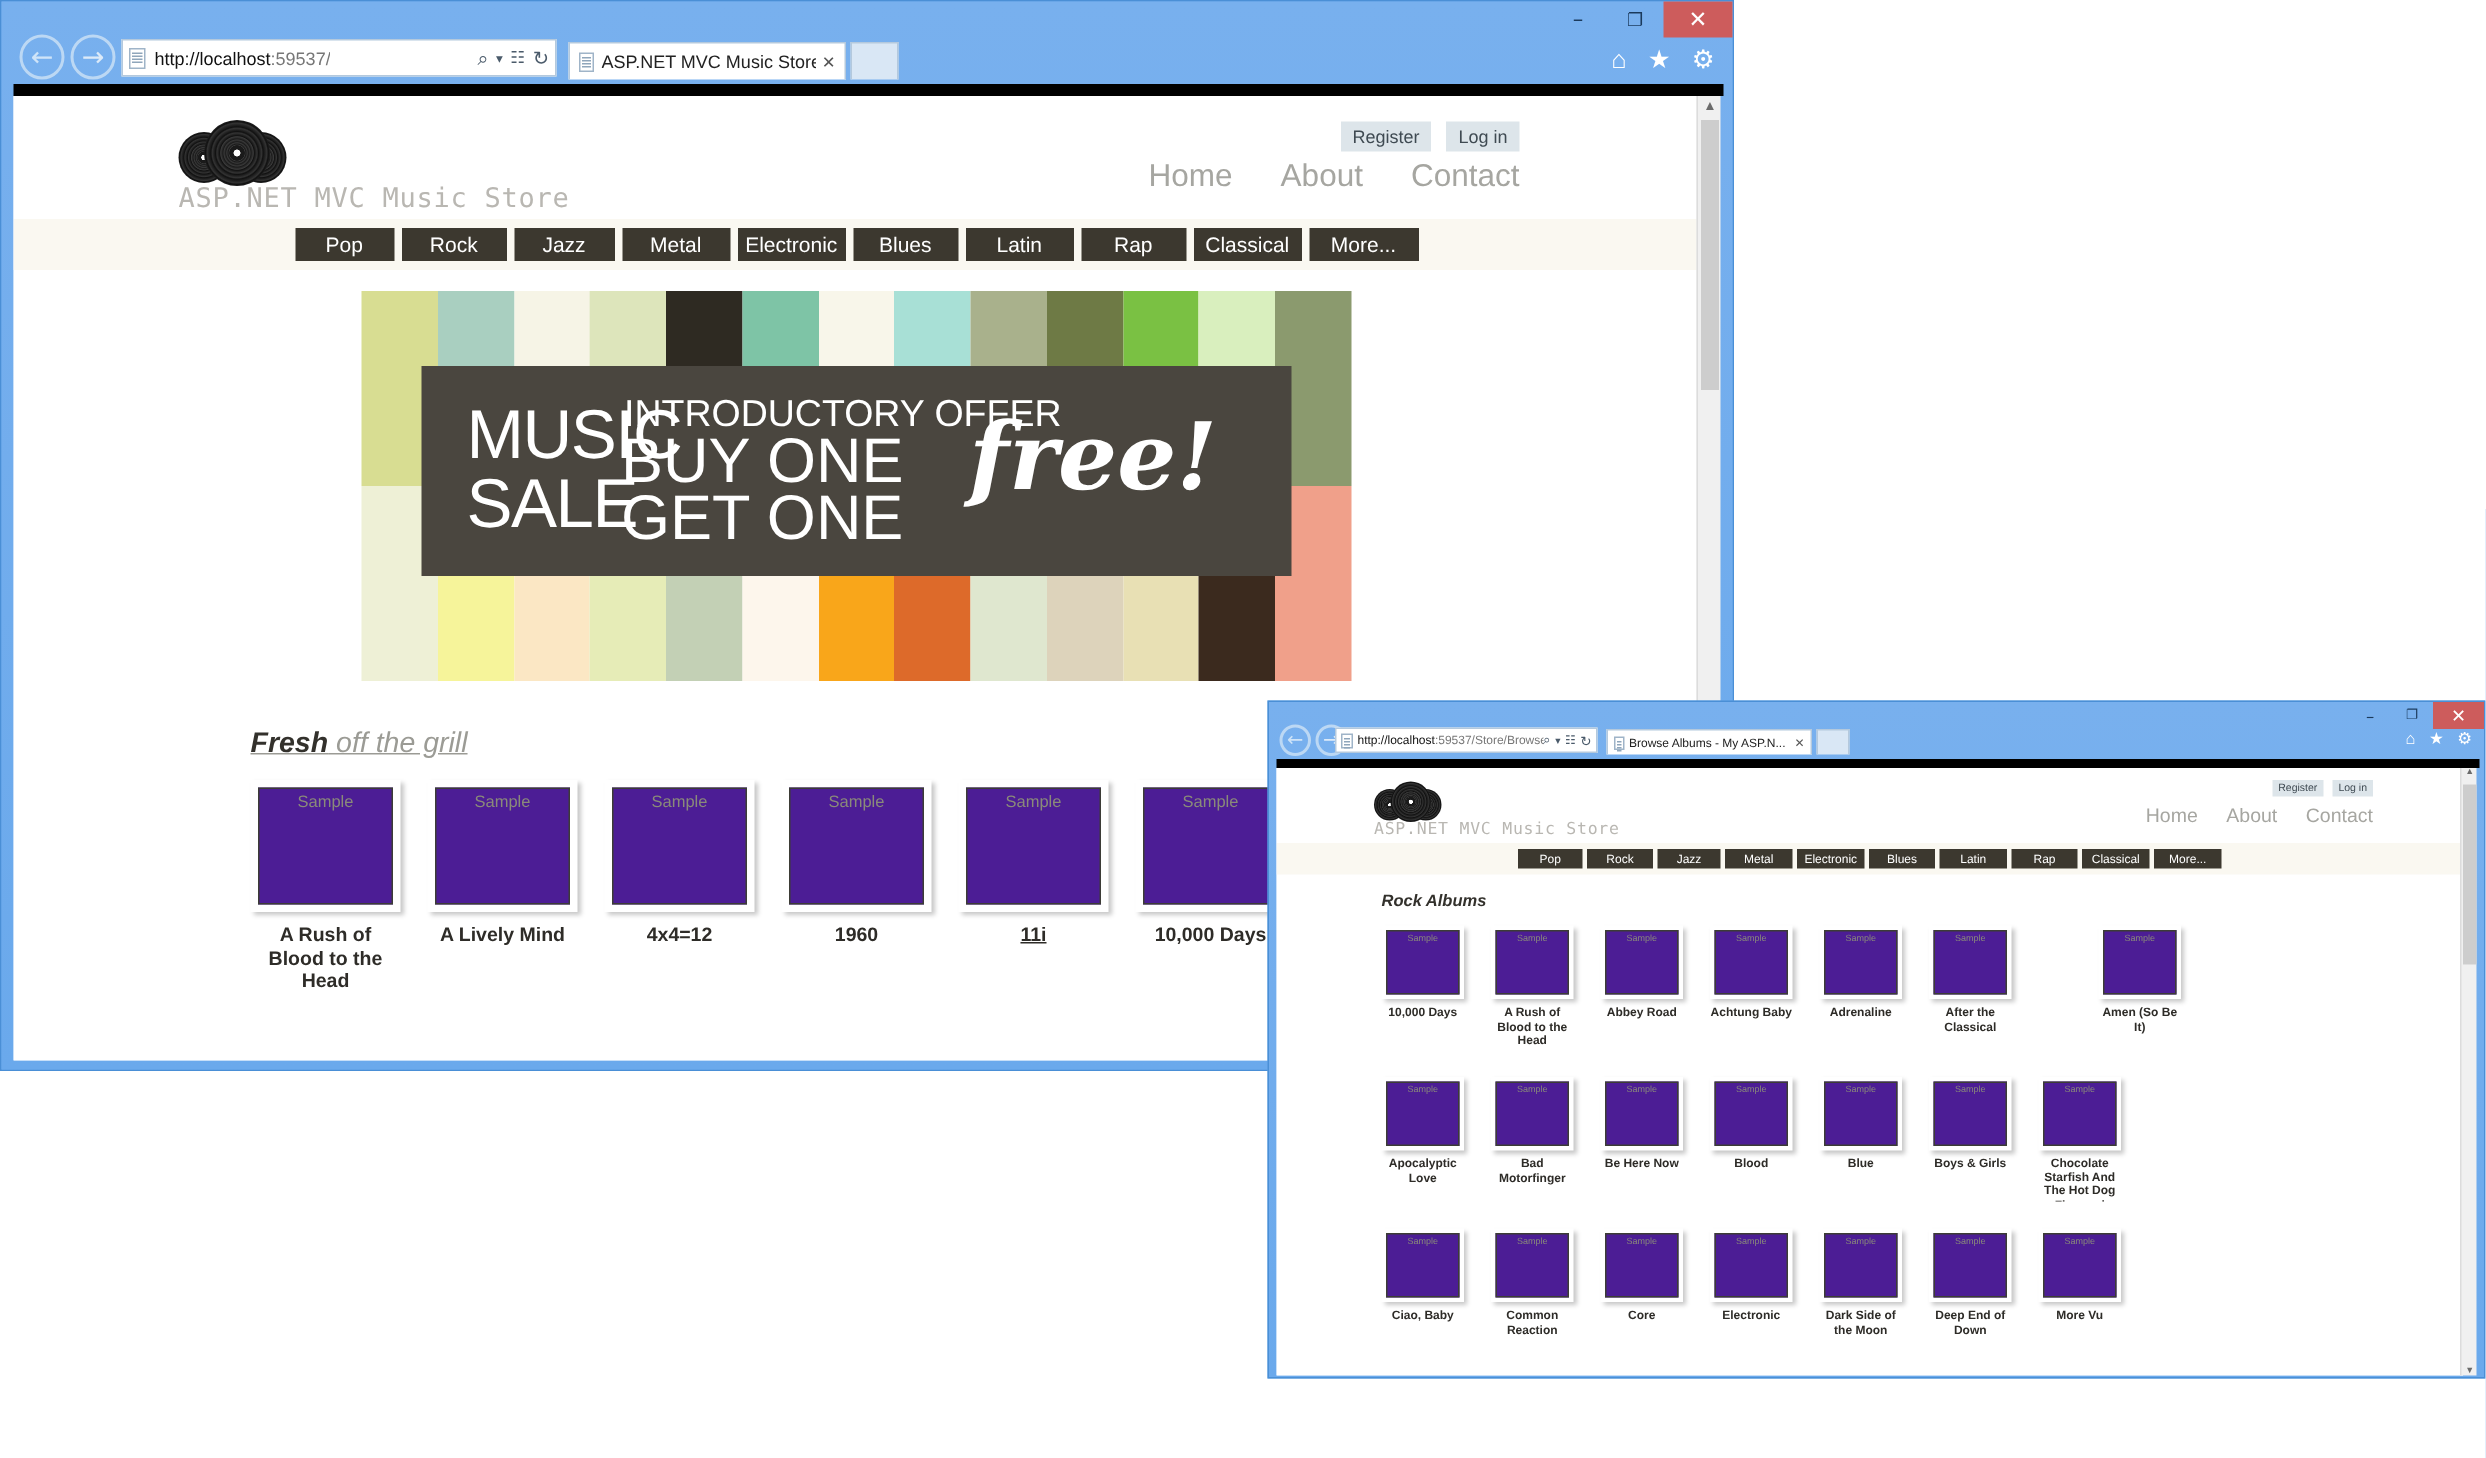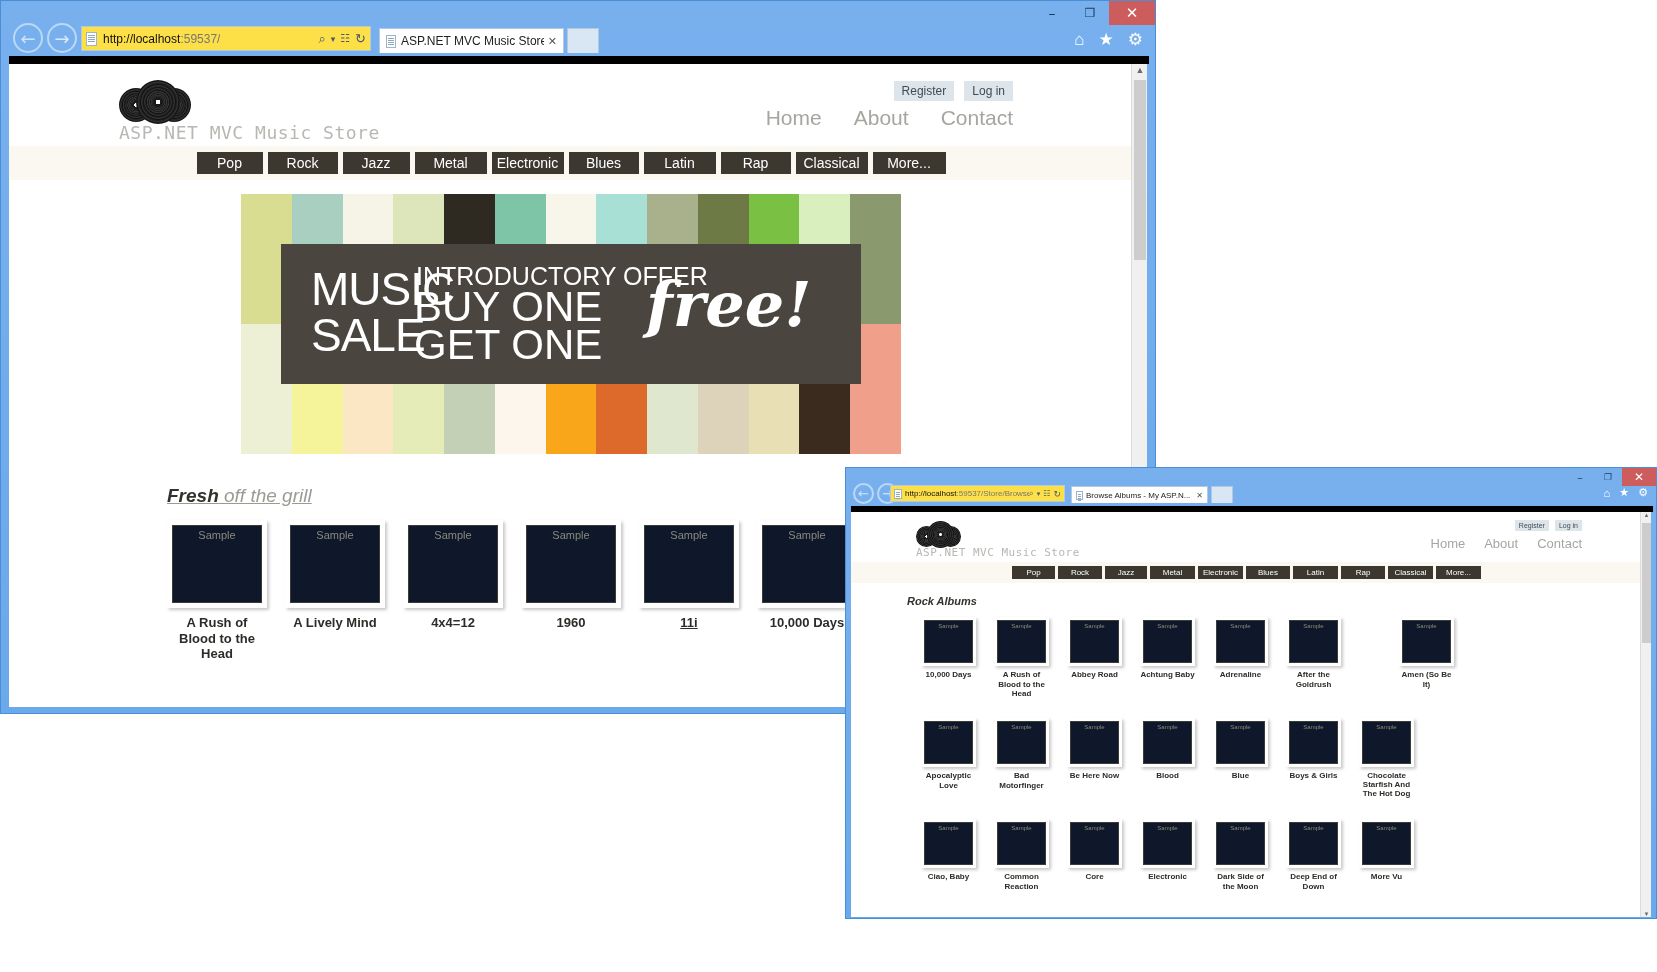--- a/index.html
+++ b/index.html
@@ -16,21 +16,21 @@
   .ie-win-frame { position:absolute; left:0; top:0; right:0; bottom:0;
      background: linear-gradient(#78b0ee,#6aa9ec); }
   .winbtns { position:absolute; top:0; display:flex; }
   .winbtn { display:flex; align-items:center; justify-content:center;
     color:#1b3a5c; font-family:"DejaVu Sans", sans-serif; }
   .winbtn.close { background:#cd5c5c; color:#fff; }
   .navbtn { border-radius:50%; border:2px solid #bcd8f4; color:#cfe4f8;
     display:flex; align-items:center; justify-content:center;
     font-family:"DejaVu Sans", sans-serif; }
   .navbtn.fwd { color:#dceaf8; }
-  .addrbar { background:#fde047; border:1px solid #b4c9dd; display:flex; align-items:center; }
+  .addrbar { background:#ffffff; border:1px solid #b4c9dd; display:flex; align-items:center; }
   .addr-icon { background:#fff; border:1px solid #9fb4c8; position:relative; }
   .addr-icon:after{ content:""; position:absolute; left:1px; top:2px; right:1px; height:1px;
     box-shadow:0 2px 0 #8fa6bb, 0 4px 0 #8fa6bb, 0 6px 0 #8fa6bb; background:#8fa6bb;}
   .addr-text { color:#444; white-space:nowrap; overflow:hidden; }
   .addr-text .host { color:#111; }
   .addr-tools { margin-left:auto; display:flex; align-items:center; color:#4a5a6a; }
   .tab { background:#fff; border:1px solid #b4c9dd; border-bottom:none;
     display:flex; align-items:center; color:#222; white-space:nowrap; overflow:hidden;}
   .tab-new { background:#d9e7f5; border:1px solid #b4c9dd; border-bottom:none;}
   .cmdicons { position:absolute; display:flex; align-items:center; color:#fff; }
@@ -68,21 +68,21 @@
   .promo-intro { letter-spacing:0px; }
   .promo-free { font-family:"DejaVu Serif", serif; font-style:italic; font-weight:700; }
 
   
   .fresh-h { position:absolute; font-style:italic; color:#9b9b95; white-space:nowrap;text-decoration:underline; }
   .fresh-h b { color:#33312c; font-style:italic; }
   .albums { position:absolute; display:flex; }
   .album { text-align:center; }
   .album-card { background:#fff; box-shadow:2px 2px 3px rgba(0,0,0,.22);
      display:flex; align-items:flex-start; justify-content:flex-start; }
-  .album-ph { background:#0f172a; border:1px solid #3c3c36; color:#8a8a7a;
+  .album-ph { background:#4c1d95; border:1px solid #3c3c36; color:#8a8a7a;
      font-family:"Liberation Sans", sans-serif; }
   .album-title { font-weight:bold; color:#2e2c28; }
 
   .scrollbar { position:absolute; background:#f0f0f0; border-left:1px solid #dcdcdc; }
   .sb-thumb { position:absolute; background:#cdcdcd; }
   .sb-arrow { position:absolute; color:#6b6b6b; text-align:center; }
 
   .genre-head { position:absolute; font-style:italic; font-weight:bold; color:#33312c; }
 </style>
 </head>
@@ -338,21 +338,21 @@
           <div class="genre" style="width:42px;height:13px;font-size:8px;">Jazz</div>
           <div class="genre" style="width:45px;height:13px;font-size:8px;">Metal</div>
           <div class="genre" style="width:45px;height:13px;font-size:8px;">Electronic</div>
           <div class="genre" style="width:44px;height:13px;font-size:8px;">Blues</div>
           <div class="genre" style="width:45px;height:13px;font-size:8px;">Latin</div>
           <div class="genre" style="width:44px;height:13px;font-size:8px;">Rap</div>
           <div class="genre" style="width:45px;height:13px;font-size:8px;">Classical</div>
           <div class="genre" style="width:45px;height:13px;font-size:8px;">More...</div>
         </div>
 
-        <div class="genre-head" style="left:56px; top:83px; font-size:11px;">
+        <div class="genre-head" style="left:70px; top:83px; font-size:11px;">
           <span>Rock</span><span style="font-weight:bold;"> Albums</span>
         </div>
 
         <div class="albums" style="left:70px; top:105px; gap:18px;">
           <div class="album" style="width:55px;">
             <div class="album-card" style="width:55px;height:49px;padding:3px;">
               <div class="album-ph" style="width:49px;height:43px;font-size:6px;padding:2px;">Sample</div>
             </div>
             <div class="album-title" style="margin-top:4px;font-size:8px;line-height:1.2;">10,000 Days</div>
           </div>
@@ -377,21 +377,21 @@
           <div class="album" style="width:55px;">
             <div class="album-card" style="width:55px;height:49px;padding:3px;">
               <div class="album-ph" style="width:49px;height:43px;font-size:6px;padding:2px;">Sample</div>
             </div>
             <div class="album-title" style="margin-top:4px;font-size:8px;line-height:1.2;">Adrenaline</div>
           </div>
           <div class="album" style="width:55px;">
             <div class="album-card" style="width:55px;height:49px;padding:3px;">
               <div class="album-ph" style="width:49px;height:43px;font-size:6px;padding:2px;">Sample</div>
             </div>
-            <div class="album-title" style="margin-top:4px;font-size:8px;line-height:1.2;">After the Goldrush</div>
+            <div class="album-title" style="margin-top:4px;font-size:8px;line-height:1.2;">After the Classical</div>
           </div>
           <div class="album" style="width:55px;margin-left:40px;">
             <div class="album-card" style="width:55px;height:49px;padding:3px;">
               <div class="album-ph" style="width:49px;height:43px;font-size:6px;padding:2px;">Sample</div>
             </div>
             <div class="album-title" style="margin-top:4px;font-size:8px;line-height:1.2;">Amen (So Be It)</div>
           </div>
         </div>
 
         <div class="albums" style="left:70px; top:206px; gap:18px;">

